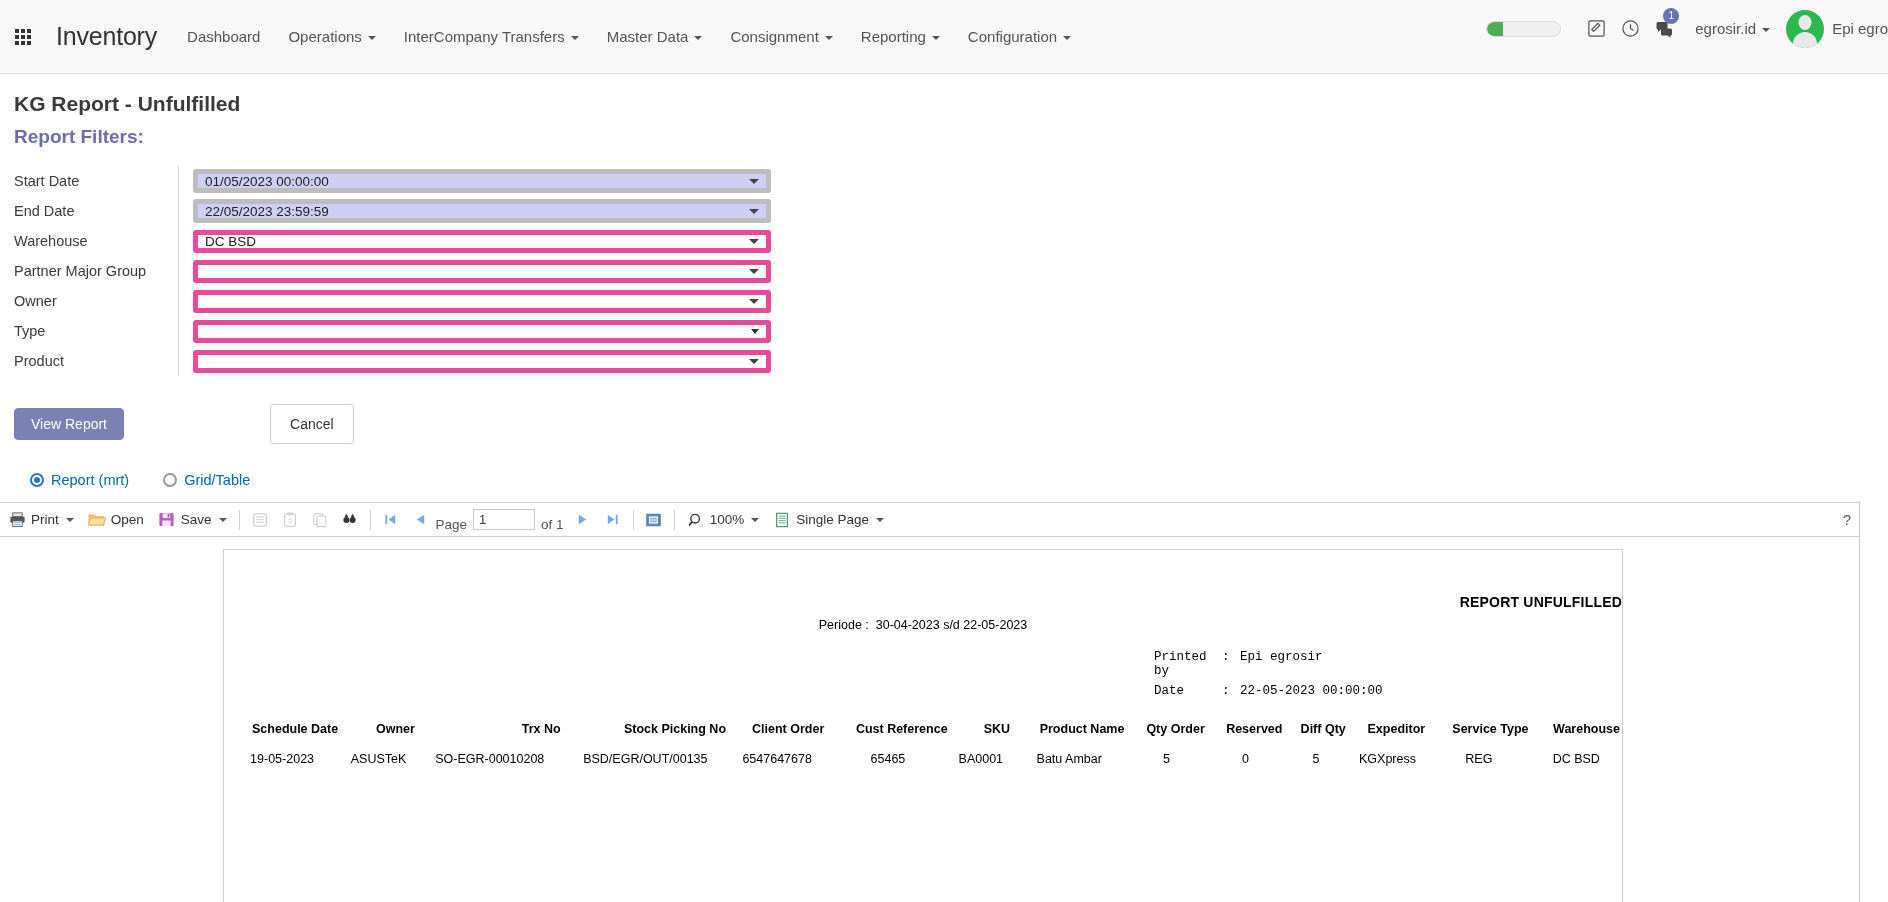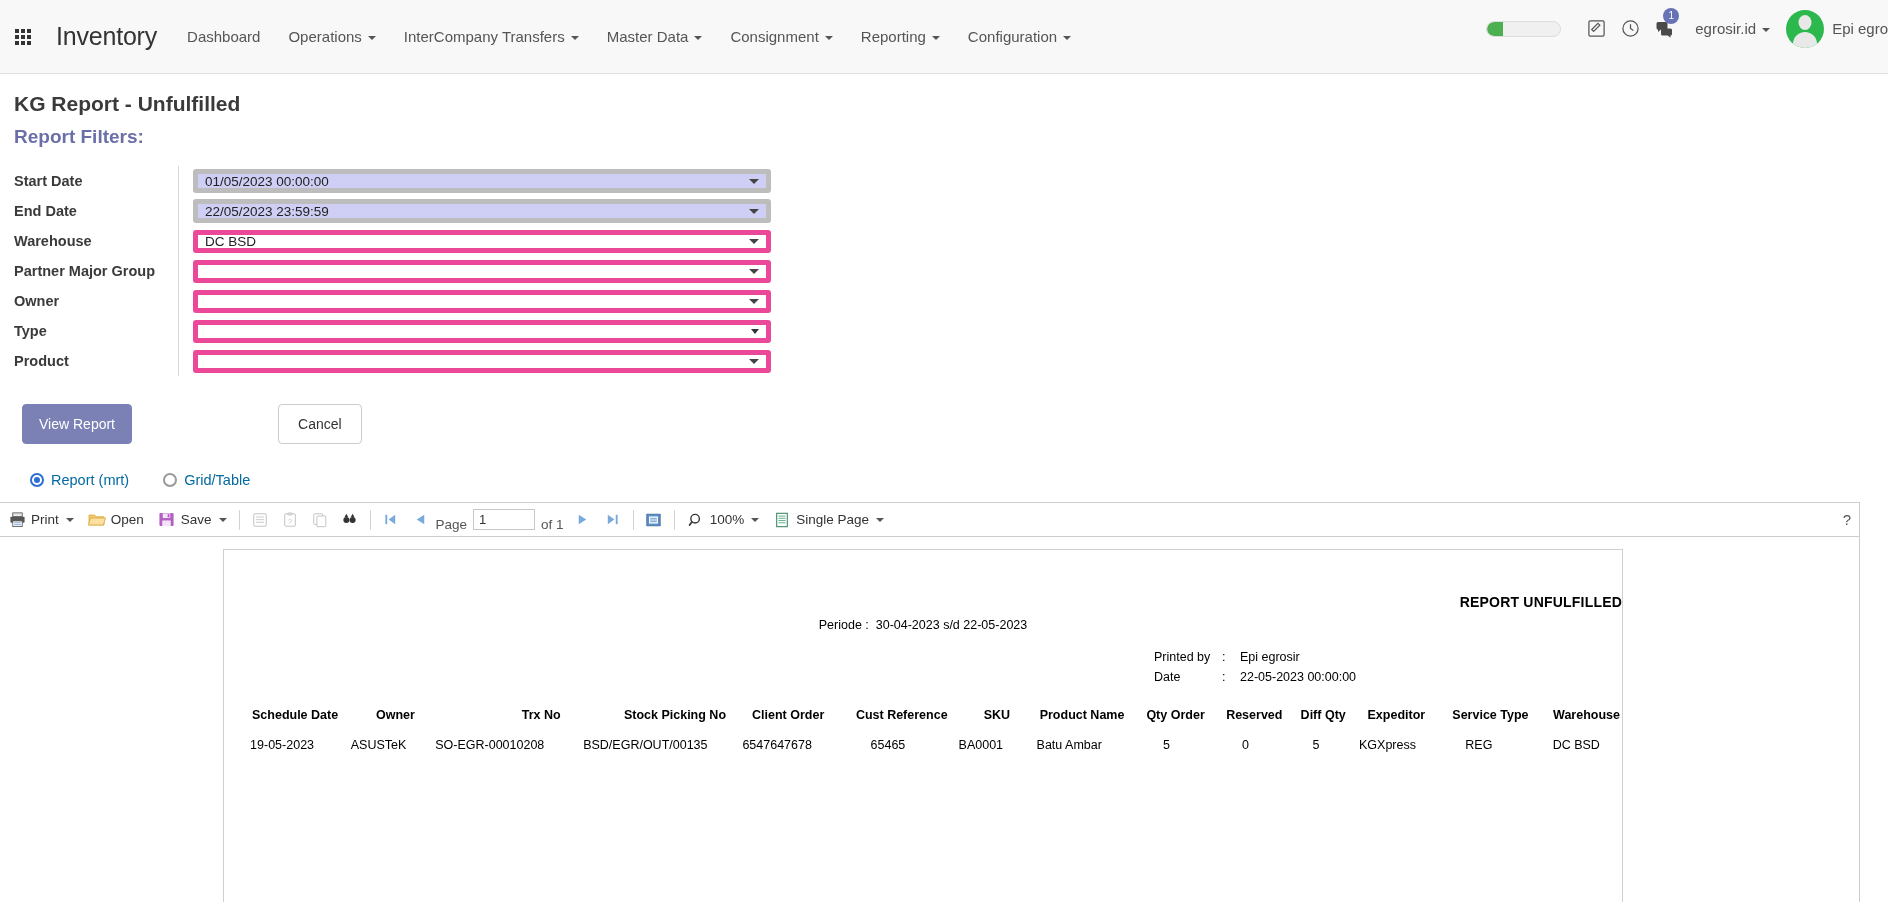--- a/index.html
+++ b/index.html
@@ -145,21 +145,21 @@
     margin: 0 0 18px 0;
   }
 
   .filter-grid {
     display: grid;
     grid-template-columns: 165px 592px;
     row-gap: 0px;
   }
   .f-label {
     font-size: 14.5px;
-    font-weight: bold;
+    font-weight: normal;
     color: #3a3a3a;
     display: flex;
     align-items: center;
     height: 30px;
     border-right: 1px solid #d8d8d8;
     padding-right: 10px;
   }
   .f-field {
     display: flex;
     align-items: center;
@@ -197,21 +197,21 @@
     border-top: 5px solid #444;
   }
   .sel.type .arrow {
     border-top-color: #333;
     border-left-width: 4px;
     border-right-width: 4px;
     border-top-width: 5px;
   }
   .sel-text { overflow: hidden; text-overflow: ellipsis; white-space: nowrap; }
 
-  .btn-row { display: flex; margin: 28px 0 0 8px; }
+  .btn-row { display: flex; align-items: center; margin: 28px 0 0 0; }
   .btn {
     font-size: 14px;
     font-family: "Liberation Sans", sans-serif;
     cursor: pointer;
     border-radius: 4px;
     padding: 8px 16px;
     line-height: 1;
   }
   .btn-primary {
     background: #7b81b4;
@@ -343,21 +343,21 @@
   .rpt-period {
     text-align: center;
     font-size: 12.5px;
     margin-top: 8px;
   }
   .rpt-meta {
     margin-top: 18px;
     margin-left: 930px;
     font-size: 12.5px;
   }
-  .rpt-meta-row { display: flex; margin-bottom: 6px; }
+  .rpt-meta-row { display: flex; margin-bottom: 6px; font-family: Liberation Mono, monospace; }
   .rm-label { width: 68px; }
   .rm-colon { width: 18px; }
   .rm-val { }
 
   .rpt-table {
     width: 100%;
     border-collapse: collapse;
     margin-top: 18px;
     font-size: 12.5px;
   }

